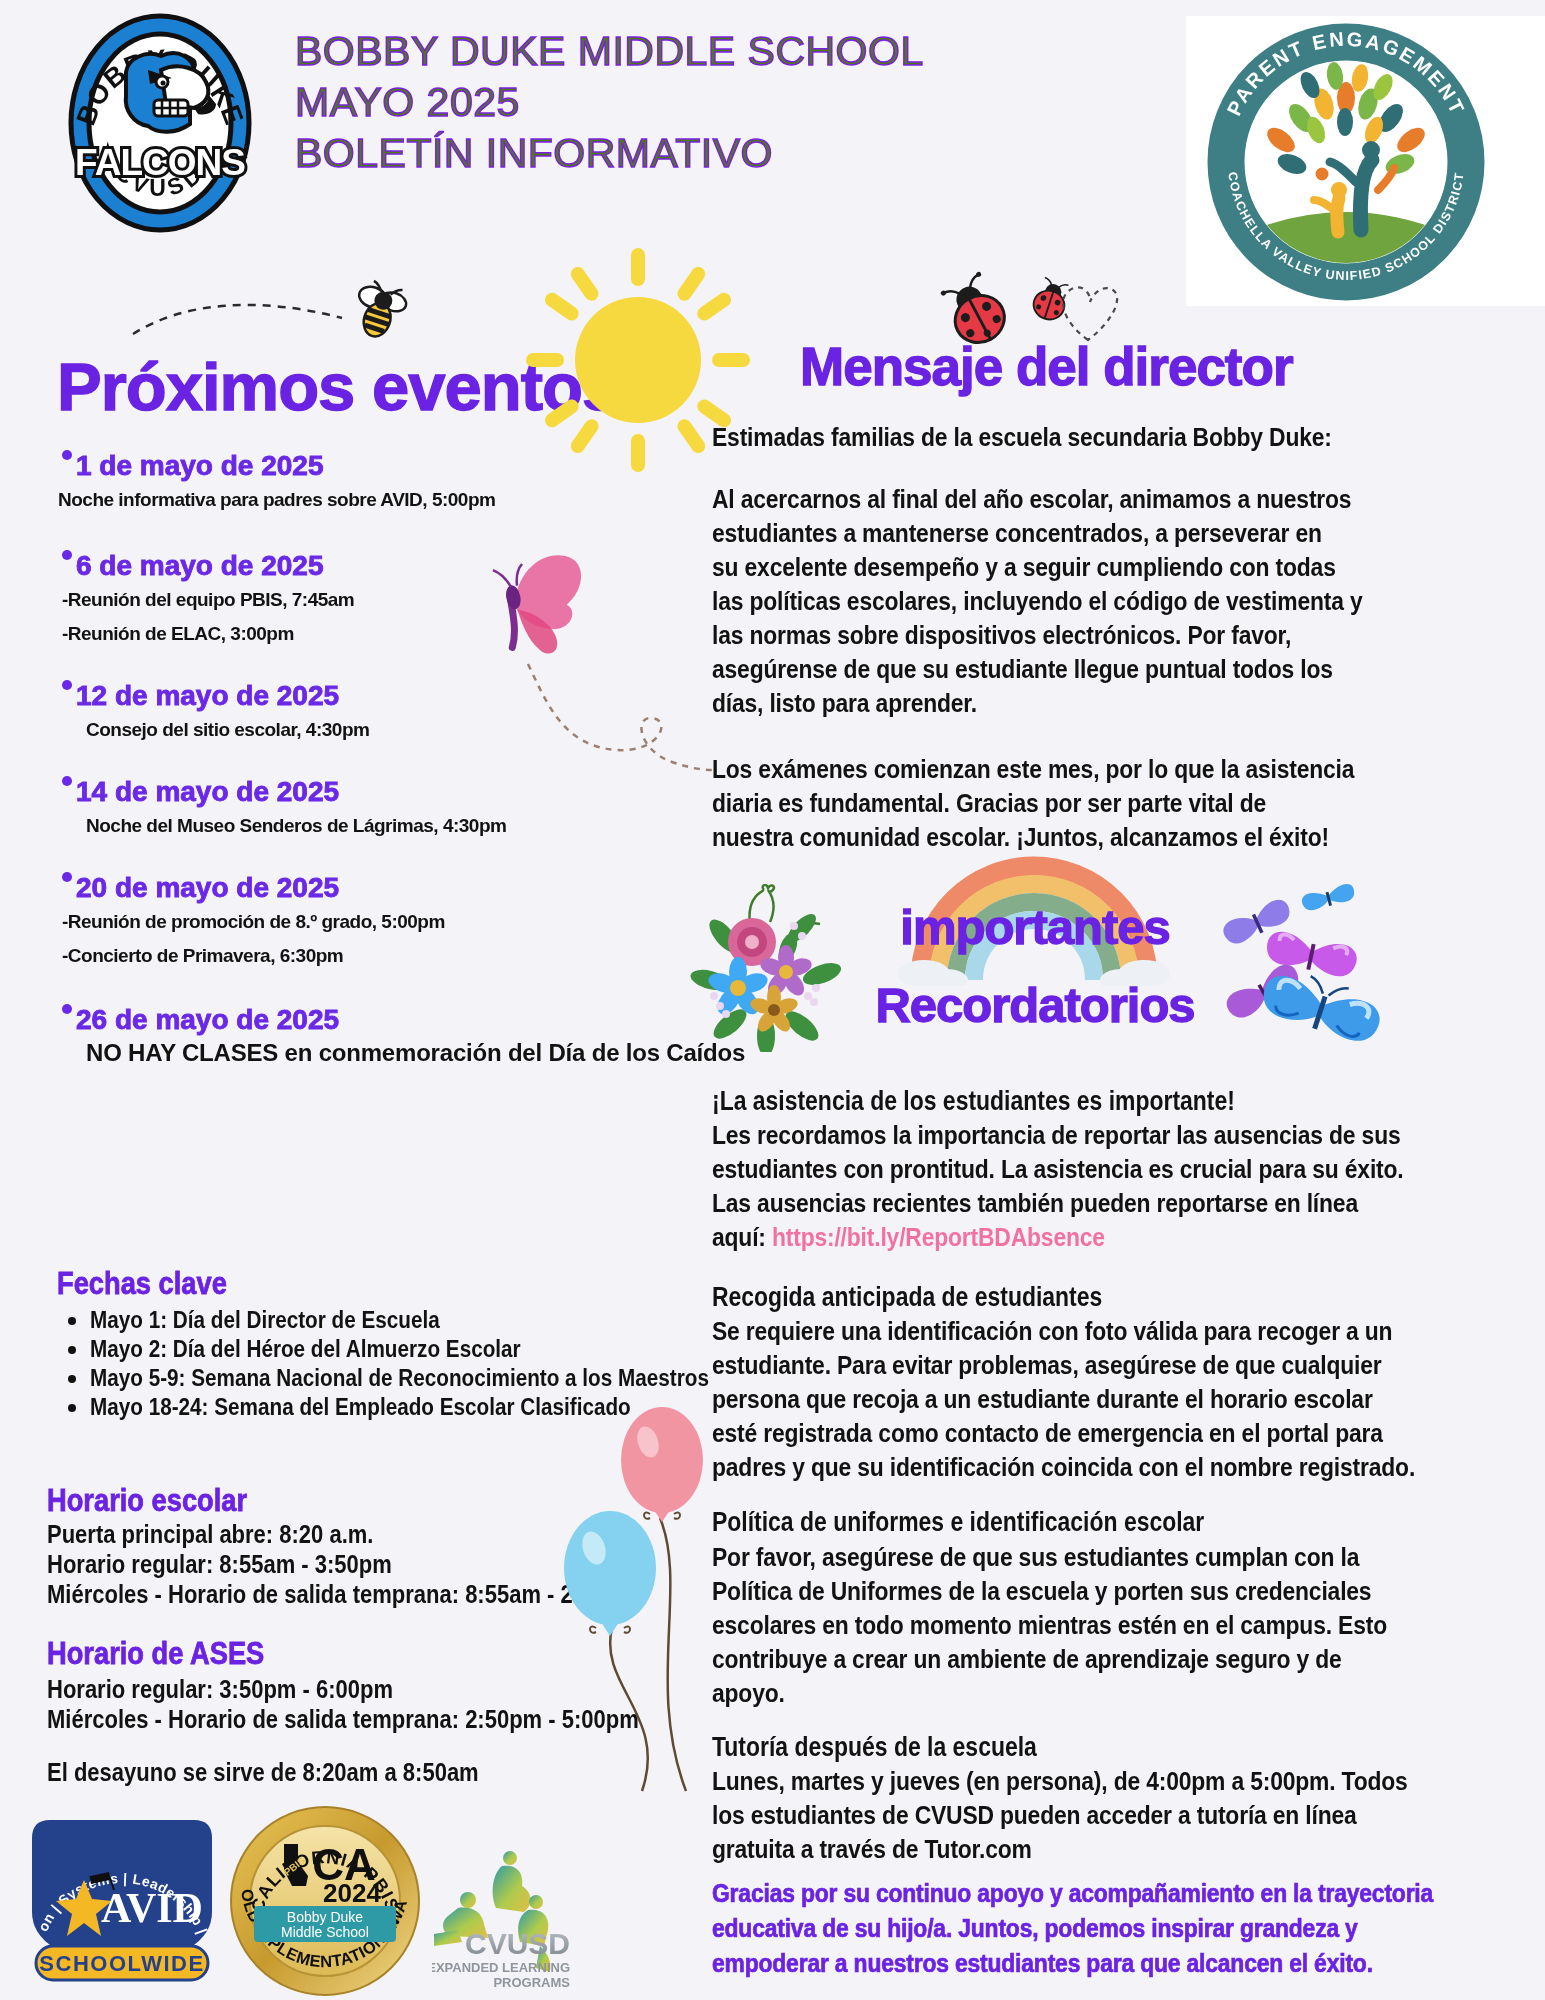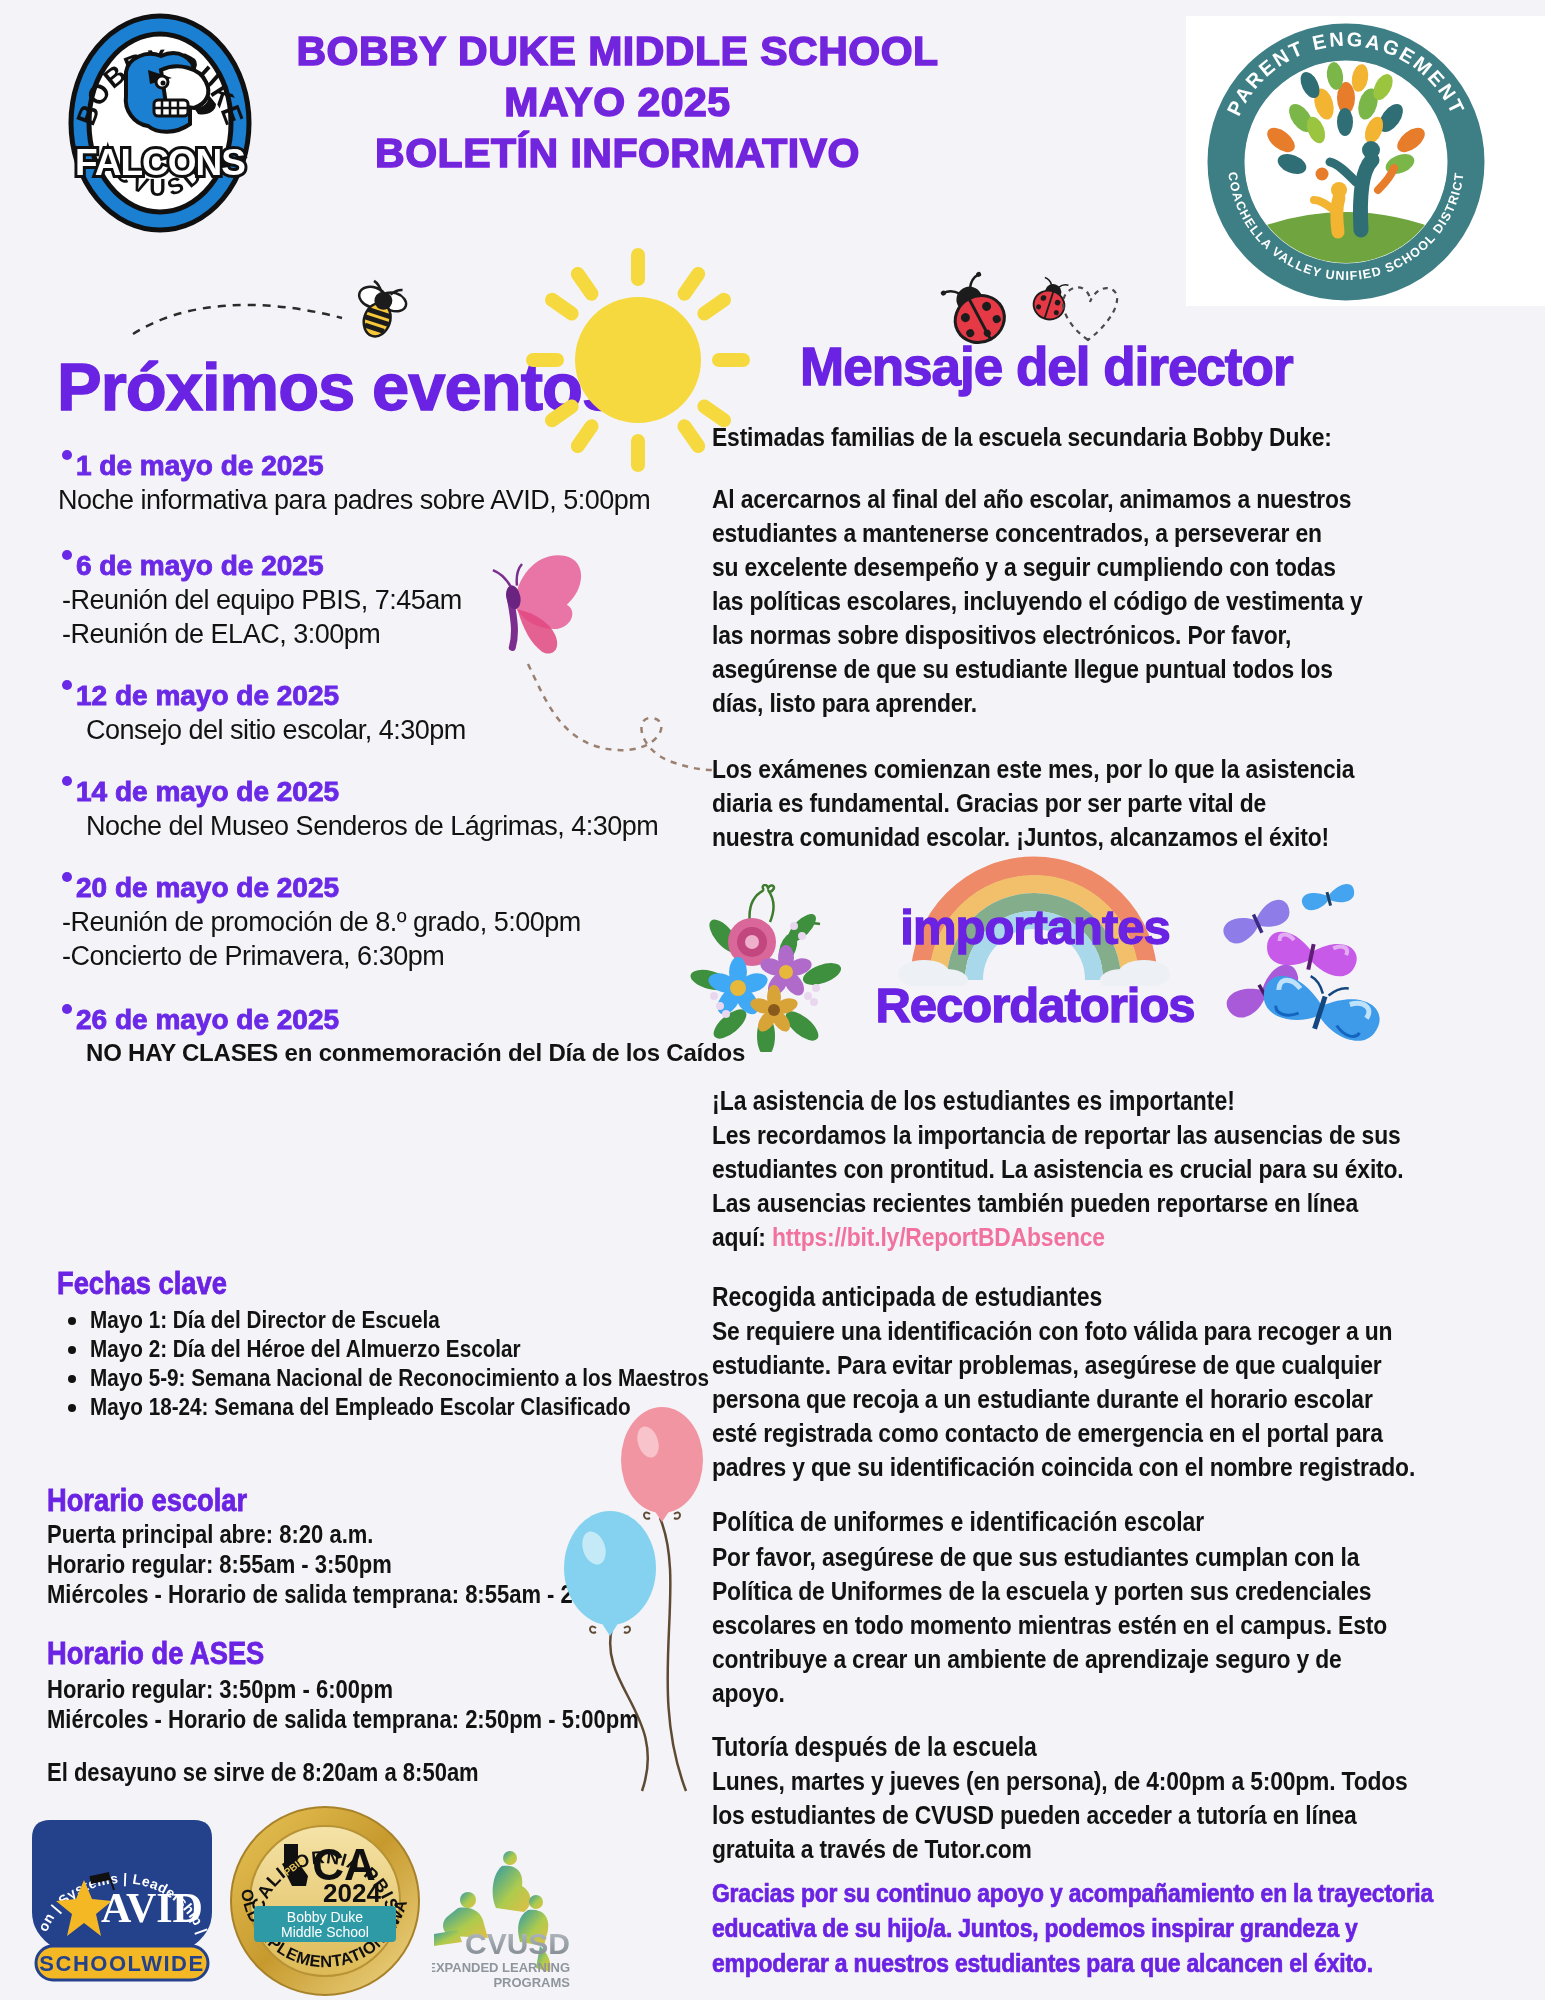--- a/index.html
+++ b/index.html
@@ -2,31 +2,31 @@
 <html><head>
 <meta charset="utf-8">
 <style>
   html,body{margin:0;padding:0;background:#dddde4;}
   .page{position:relative;width:1545px;height:2000px;background:#F4F4F8;overflow:hidden;
         font-family:"Liberation Sans",sans-serif;color:#121212;}
   .abs{position:absolute;}
   
   .big-head{color:#6A22E3;font-weight:bold;-webkit-text-stroke:1.3px #6A22E3;
             letter-spacing:-1px;white-space:nowrap;}
-  .title-block{color:#6d28d9;font-weight:bold;-webkit-text-stroke:1.5px #7A1FE3;
-               text-align:center;font-size:41px;line-height:51px;letter-spacing:0.5px;}
+  .title-block{color:#4d7c0f;font-weight:normal;-webkit-text-stroke:1.5px #7A1FE3;
+               font-size:41px;line-height:51px;letter-spacing:0.5px;}
   
   .sub-head{color:#6A22E3;font-weight:bold;-webkit-text-stroke:0.8px #6A22E3;font-size:31px;
             transform:scaleX(0.88);transform-origin:0 0;white-space:nowrap;}
   
   .date{color:#6A29E6;font-weight:bold;-webkit-text-stroke:0.9px #6A29E6;font-size:28px;white-space:nowrap;}
   .bullet{width:10px;height:10px;border-radius:50%;background:#6A29E6;flex:0 0 auto;}
   .kbullet{width:8px;height:8px;border-radius:50%;background:#121212;flex:0 0 auto;}
   .drow{display:flex;gap:4px;height:33px;}
-  .detail{font-weight:normal;font-size:27px;letter-spacing:-0.5px;white-space:nowrap;line-height:34px;}
+  .detail{font-weight:bold;font-size:19px;letter-spacing:-0.5px;white-space:nowrap;line-height:34px;}
   .detail-sm{font-weight:bold;font-size:24px;letter-spacing:-0.2px;white-space:nowrap;line-height:32px;}
   .ital{font-style:italic;}
   .ind{margin-left:24px;}
   
   .sched{font-weight:bold;font-size:25px;transform:scaleX(0.88);transform-origin:0 0;white-space:nowrap;}
   .kd{font-weight:bold;font-size:23px;transform:scaleX(0.9);transform-origin:0 0;white-space:nowrap;}
   .krow{display:flex;align-items:center;gap:14px;height:29px;}
   
   .body-text{font-weight:bold;font-size:26px;line-height:34px;letter-spacing:-0.2px;
              transform:scaleX(0.88);transform-origin:0 0;white-space:pre-line;width:980px;}

